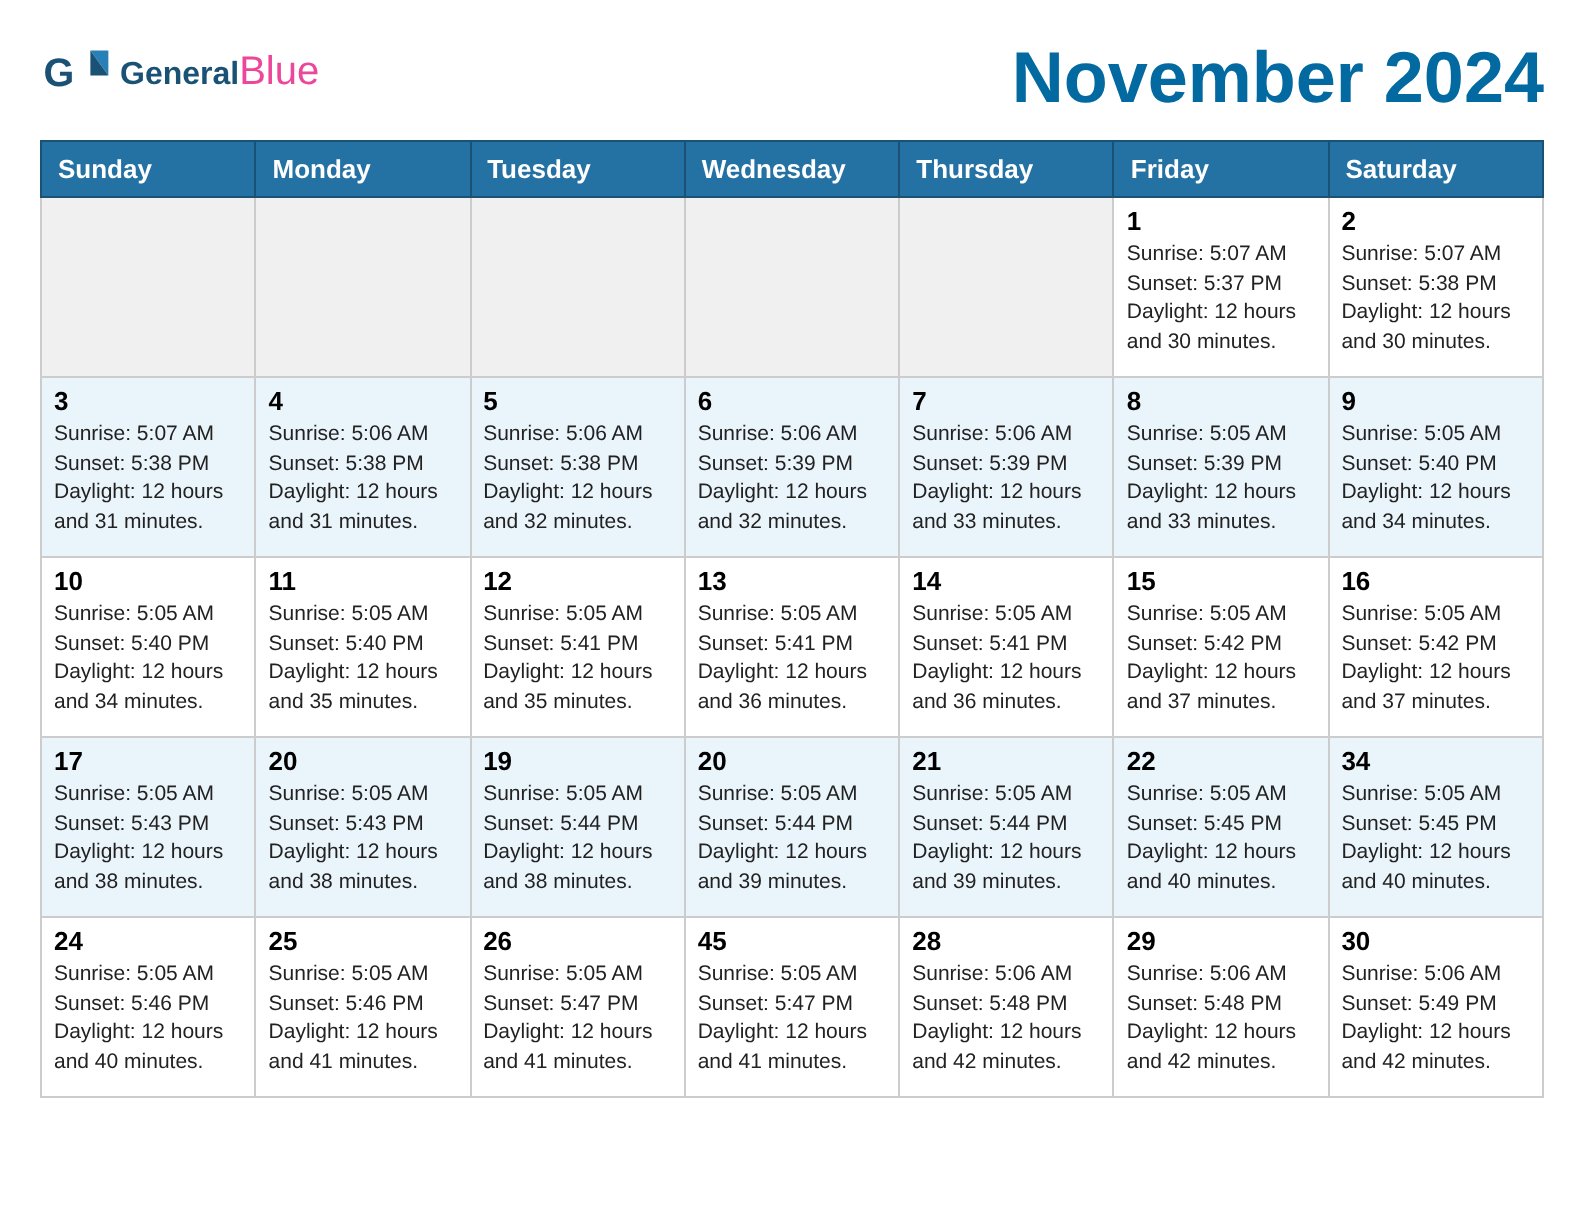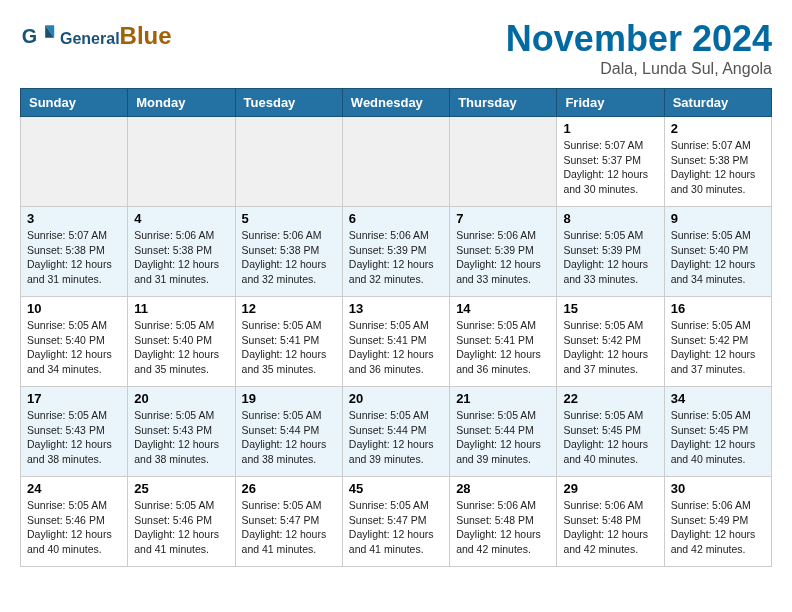--- a/index.html
+++ b/index.html
@@ -31,27 +31,26 @@
 <div>
   <div class="header">
     <div class="logo">
       <div class="logo-container">
         <svg class="logo-icon" viewBox="0 0 40 40">
           <text x="2" y="28" font-size="22" font-weight="bold" fill="#1a5276">G</text>
           <polygon points="28,8 38,8 38,22" fill="#2980b9"></polygon>
           <polygon points="28,8 38,22 28,22" fill="#1a5276"></polygon>
         </svg>
         <div>
-          <span style="font-size:16px;font-weight:bold;color:#1a5276;">General</span><span style="font-size:24px;font-weight:bold;color:#a16207;">Blue</span>
+          <span style="font-size:16px;font-weight:bold;color:#1a5276;">General</span><span style="font-size:20px;font-weight:normal;color:#ec4899;">Blue</span>
         </div>
       </div>
     </div>
     <div class="title-section">
       <div class="month-title">November 2024</div>
-      <div class="location">Dala, Lunda Sul, Angola</div>
     </div>
   </div>
 
   <div class="calendar-wrapper">
     <table class="calendar">
       <thead>
         <tr>
         <th>Sunday</th>
             <th>Monday</th>
             <th>Tuesday</th>

